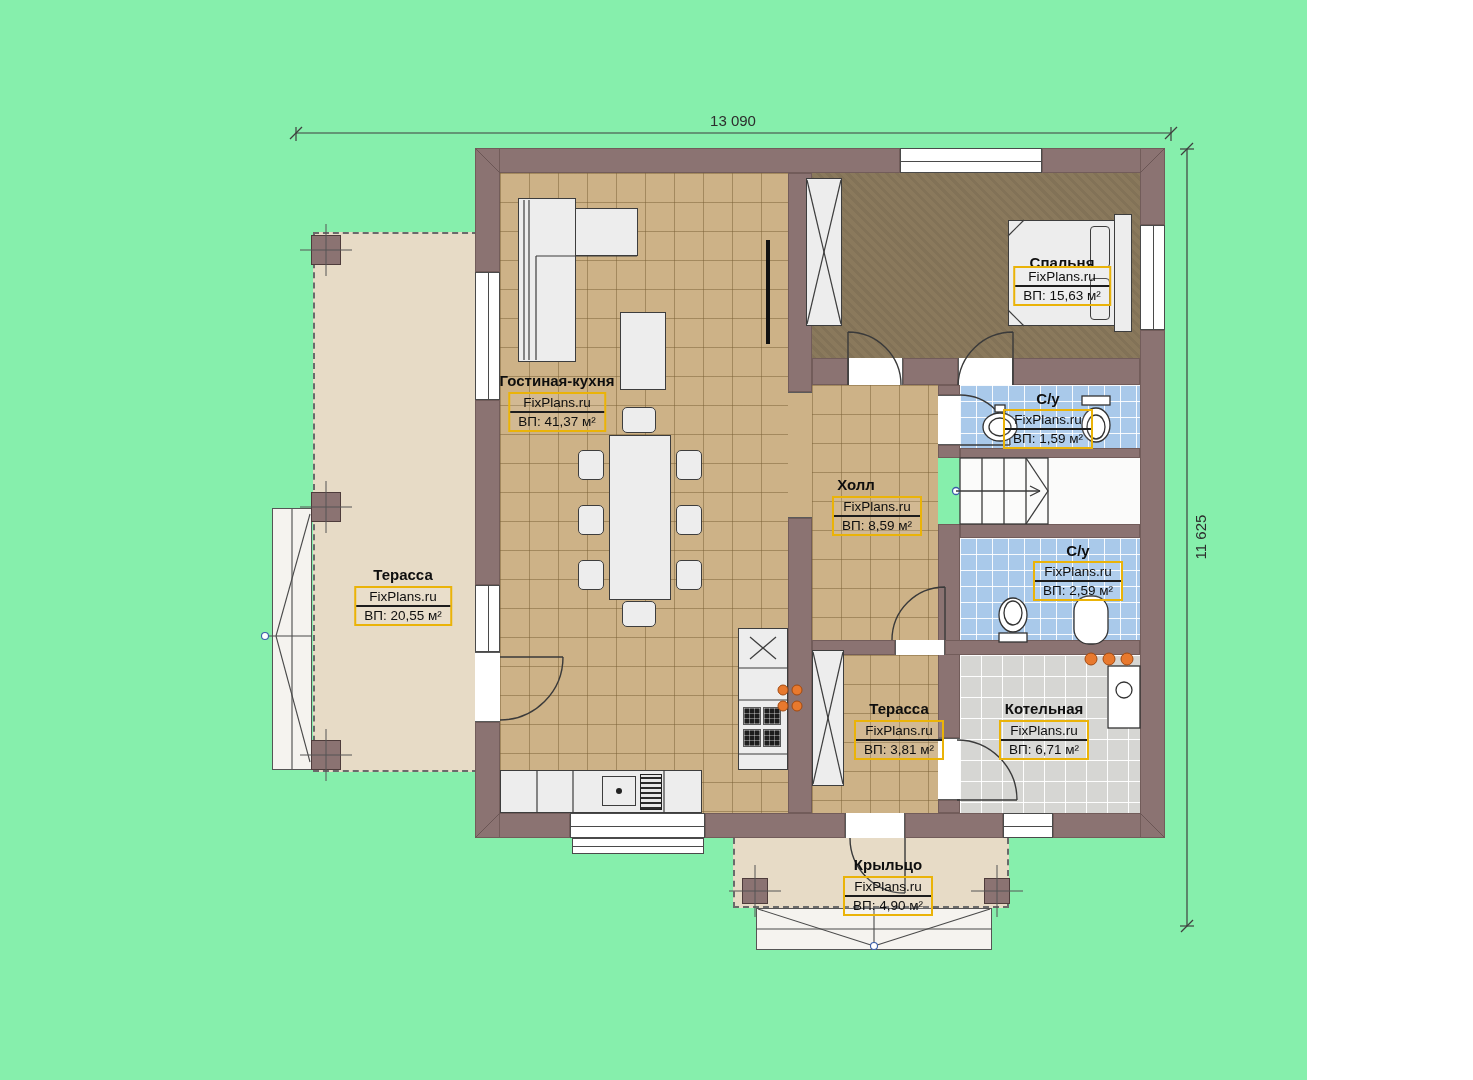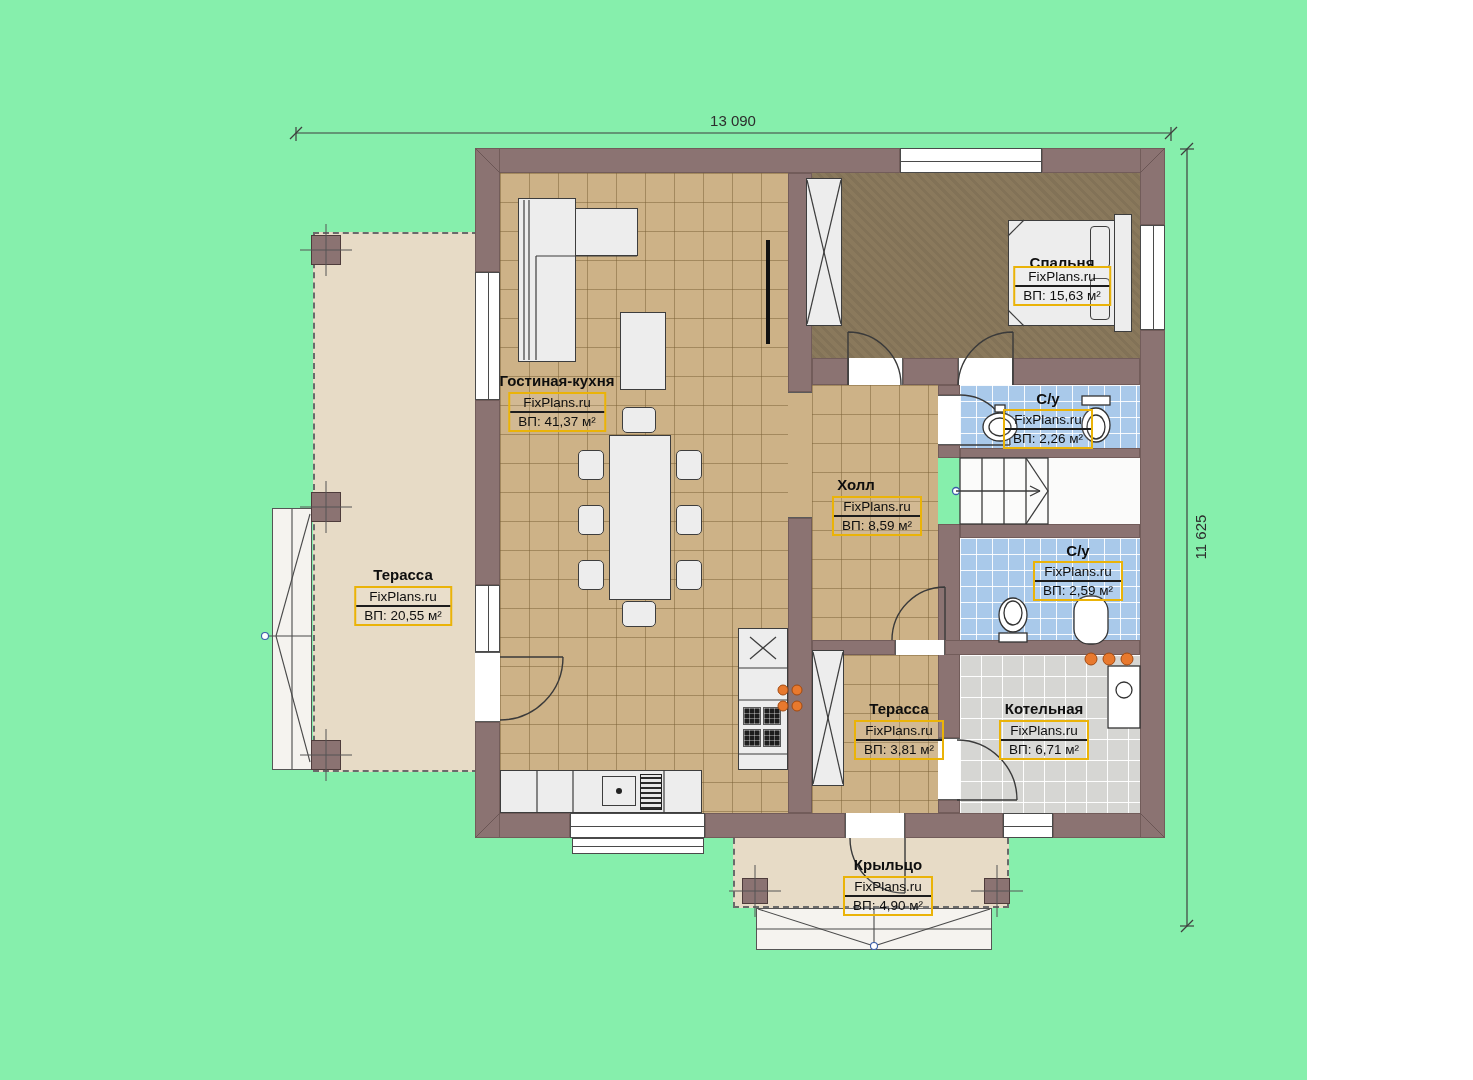--- a/index.html
+++ b/index.html
@@ -294,21 +294,21 @@
 
   <div class="room-name" style="left:856px;top:476px;">Холл</div>
   <div class="infobox" style="left:877px;top:496px;">
     <div class="row">FixPlans.ru</div>
     <div class="row">ВП: 8,59 м²</div>
   </div>
 
   <div class="room-name" style="left:1048px;top:390px;">С/у</div>
   <div class="infobox" style="left:1048px;top:409px;">
     <div class="row">FixPlans.ru</div>
-    <div class="row">ВП: 2,26 м²</div>
+    <div class="row">ВП: 1,59 м²</div>
   </div>
 
   <div class="room-name" style="left:1078px;top:542px;">С/у</div>
   <div class="infobox" style="left:1078px;top:561px;">
     <div class="row">FixPlans.ru</div>
     <div class="row">ВП: 2,59 м²</div>
   </div>
 
   <div class="room-name" style="left:899px;top:700px;">Терасса</div>
   <div class="infobox" style="left:899px;top:720px;">

